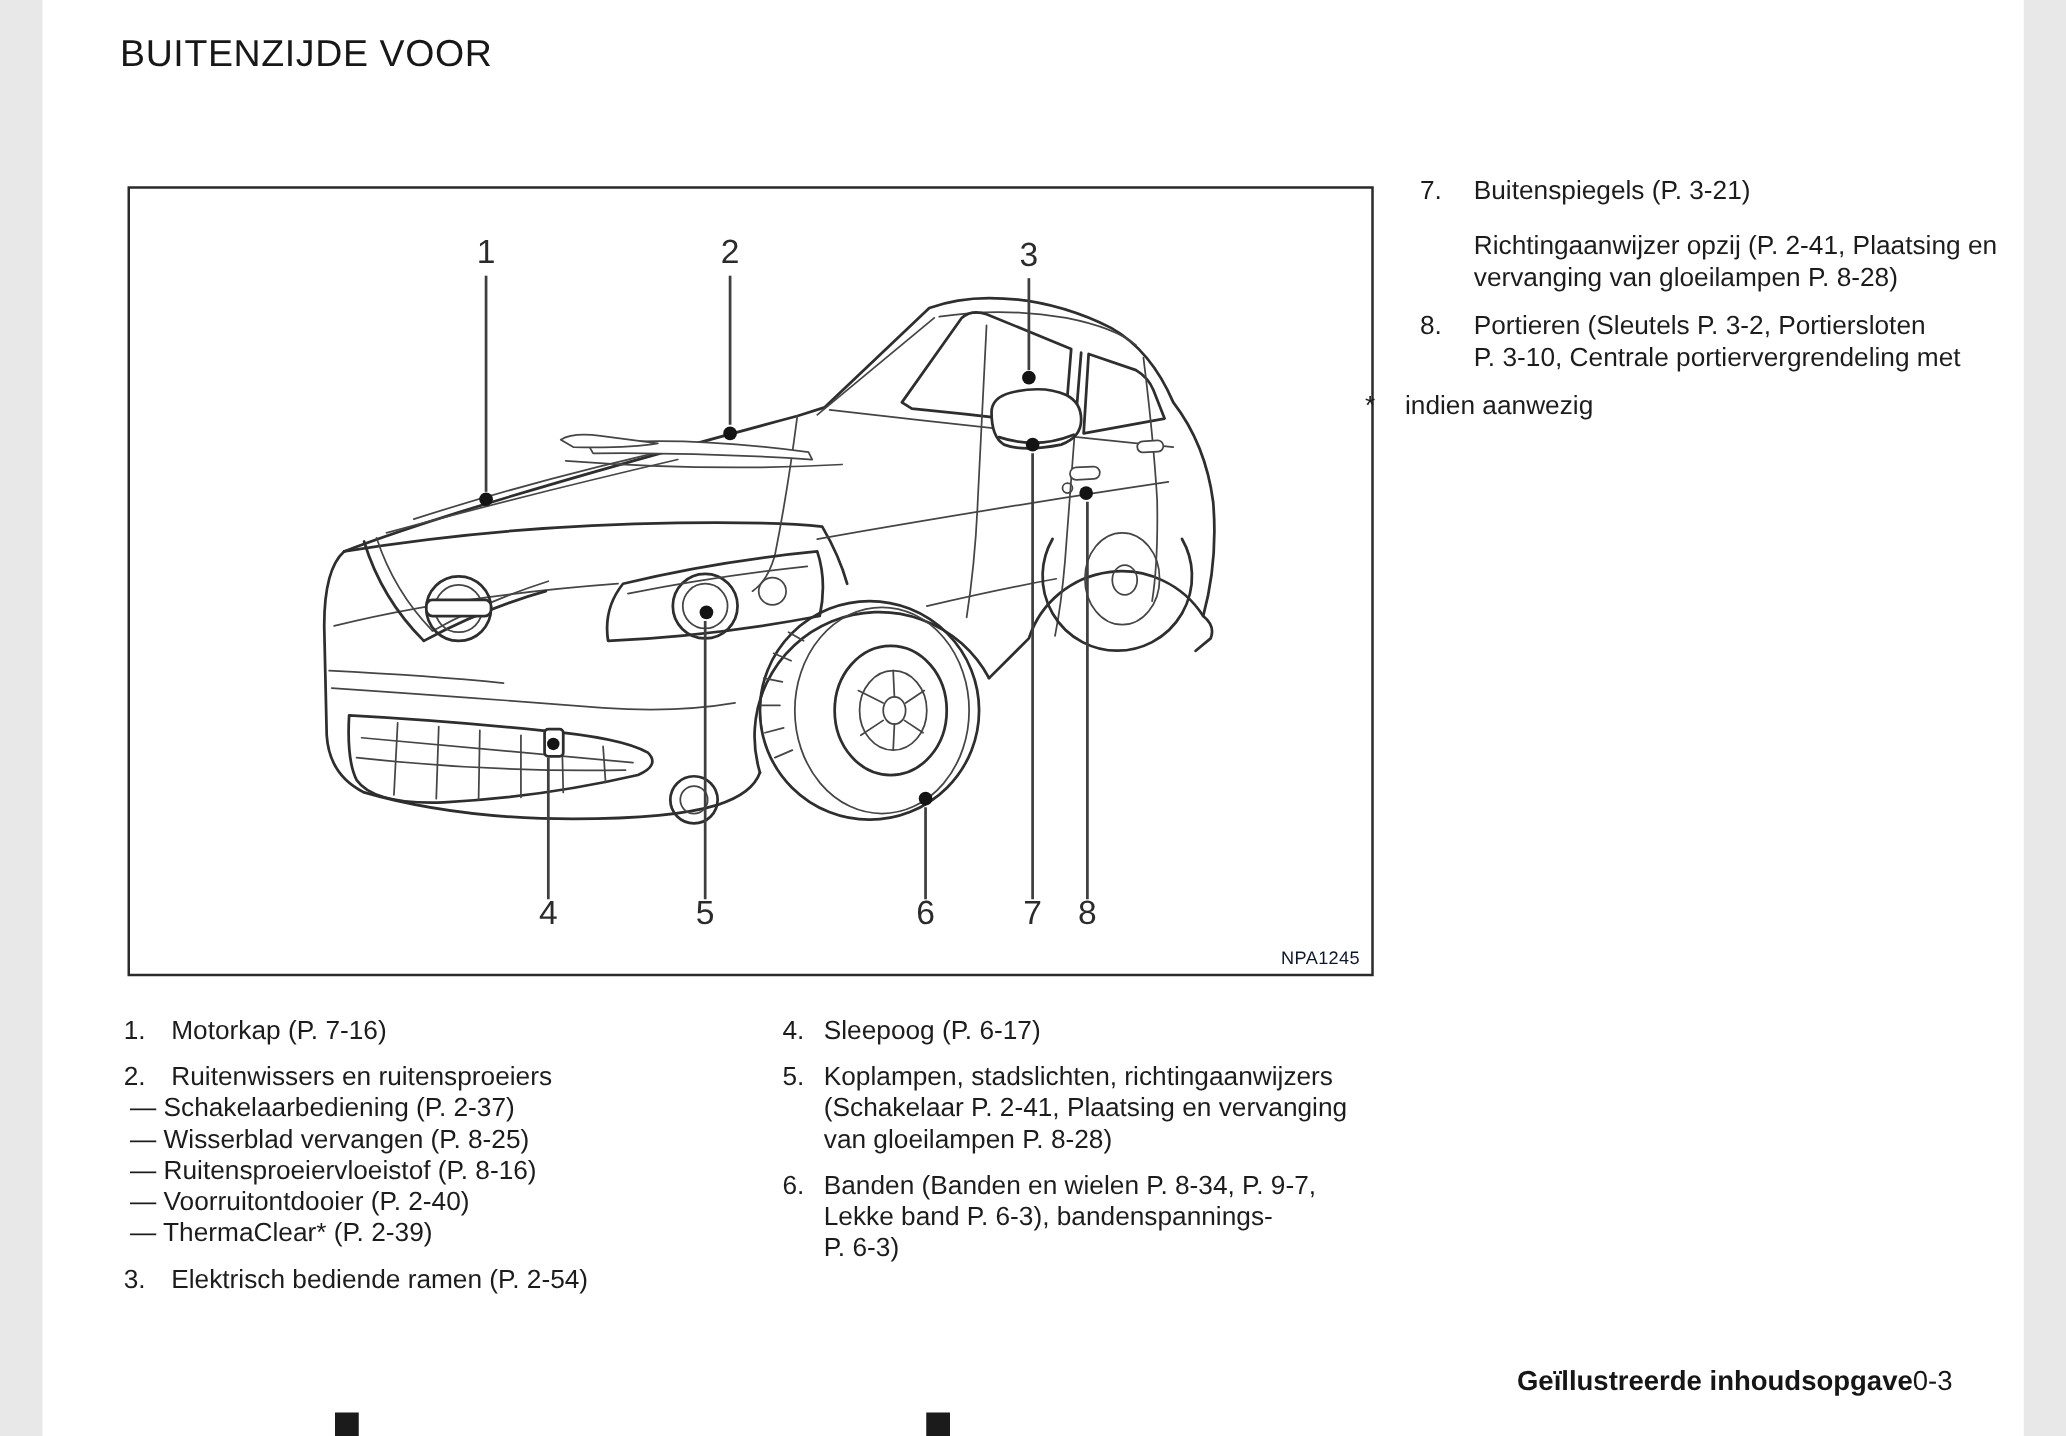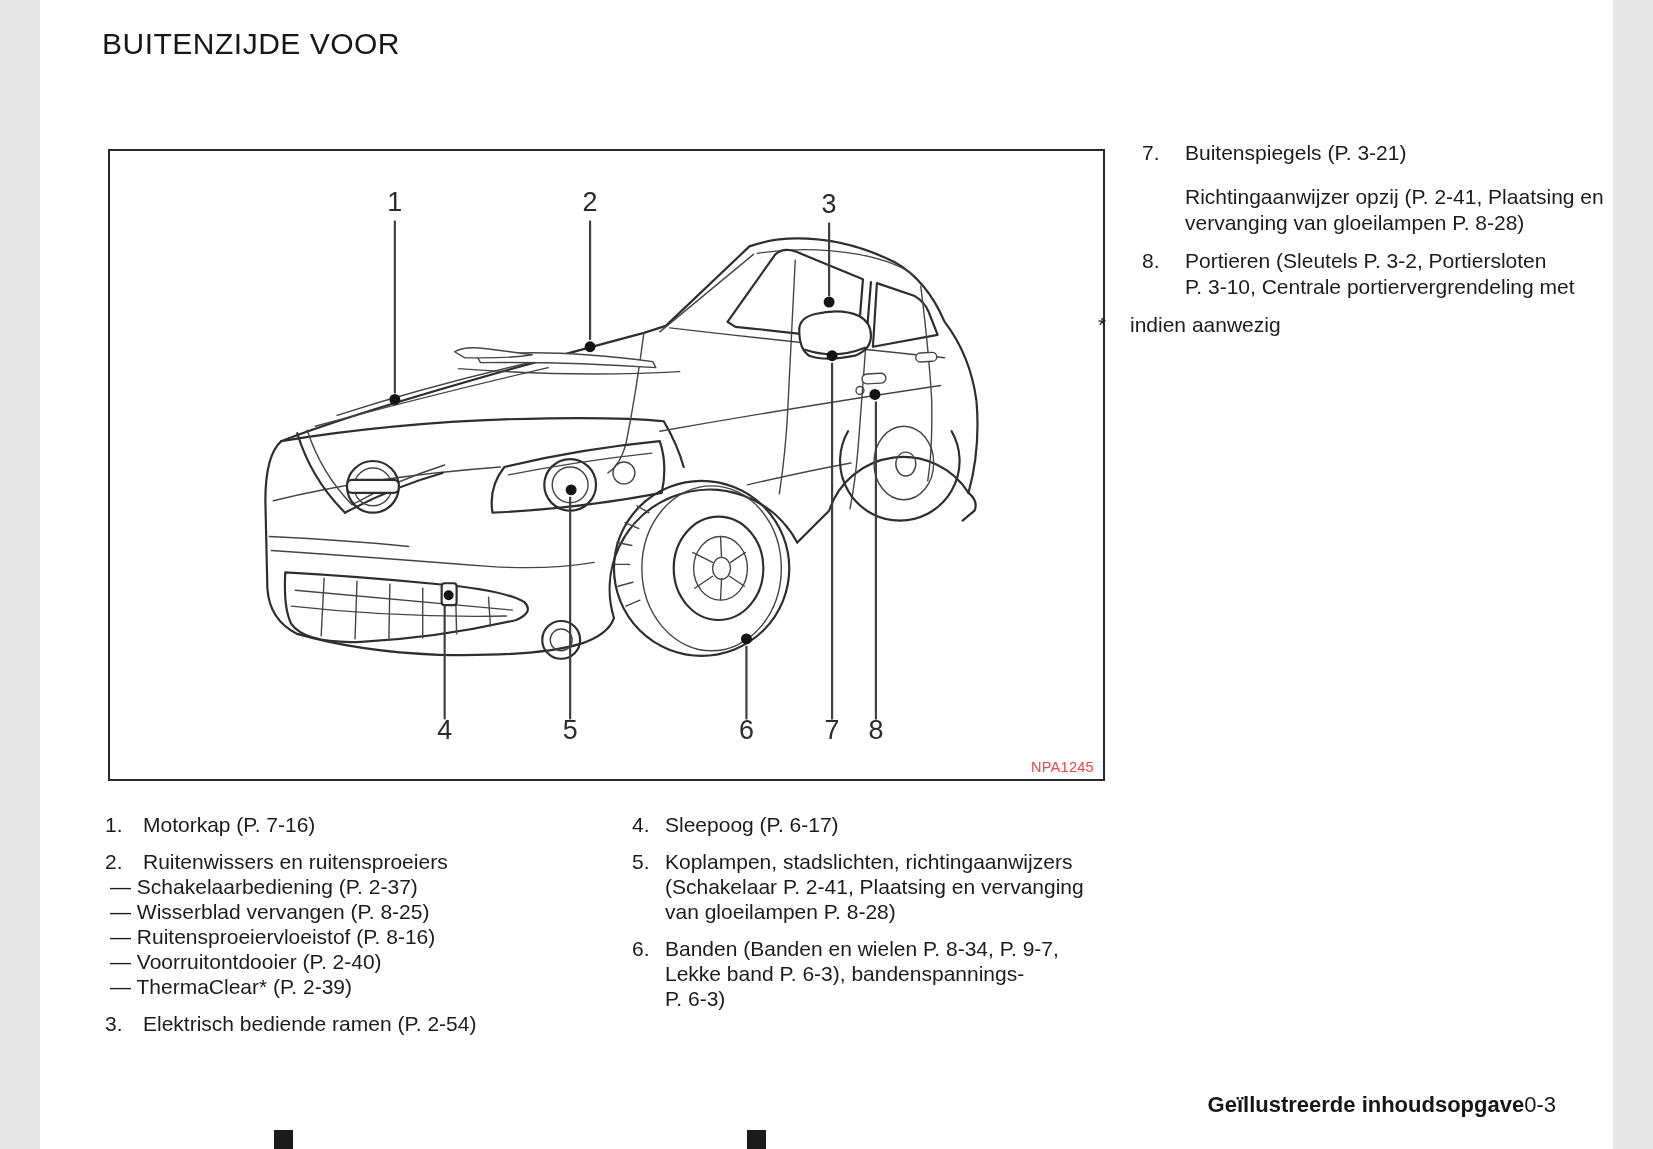--- a/index.html
+++ b/index.html
@@ -1,32 +1,33 @@
 <!DOCTYPE html>
 <html><head>
 <meta charset="utf-8">
 <style>
   html,body{margin:0;padding:0;background:#e8e8e8;}
   .page{
     position:relative;width:1573px;height:1149px;background:#ffffff;
     font-family:"Liberation Sans",sans-serif;color:#1c1c1c;overflow:hidden;
     margin:0 auto;
+    padding-left:12px;
   }
   .page-title{
     position:absolute;left:62px;top:26px;font-size:30px;line-height:36px;
     letter-spacing:.5px;color:#171717;font-weight:normal;margin:0;
   }
   .thumb-tab{position:absolute;left:1622px;top:78px;width:31px;height:72px;background:#1b1b1b;}
   .figure-box{
     position:absolute;left:68px;top:149px;width:997px;height:632px;
     border:2px solid #2a2a2a;box-sizing:border-box;background:#fff;
   }
   .figure-box svg{position:absolute;left:0;top:0;width:100%;height:100%;}
   .figure-code{
-    position:absolute;right:9px;bottom:4px;font-size:14.5px;color:#ef4444;letter-spacing:.3px;
+    position:absolute;right:9px;bottom:4px;font-size:14.5px;color:#0f172a;letter-spacing:.3px;
   }
   
   .notes{position:absolute;left:1058px;top:140px;width:565px;font-size:21px;line-height:26px;}
   .notes .row{display:flex;padding-left:44px;}
   .notes .row.note{padding-left:0;}
   .notes .num{flex:none;width:43px;}
   .notes .row.note .num{width:32px;}
   .legend{position:absolute;top:812px;font-size:21px;line-height:25px;}
   .legend-left{left:65px;width:505px;}
   .legend-right{left:592px;width:505px;}

